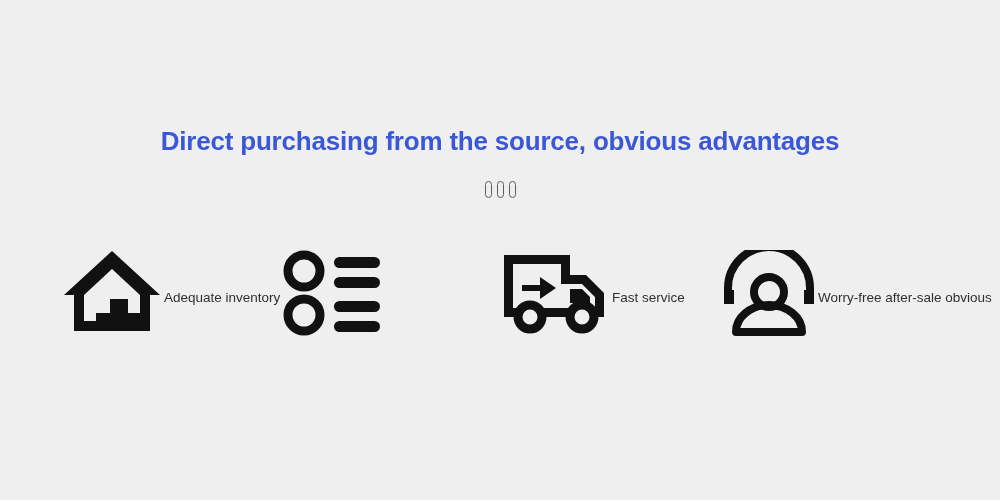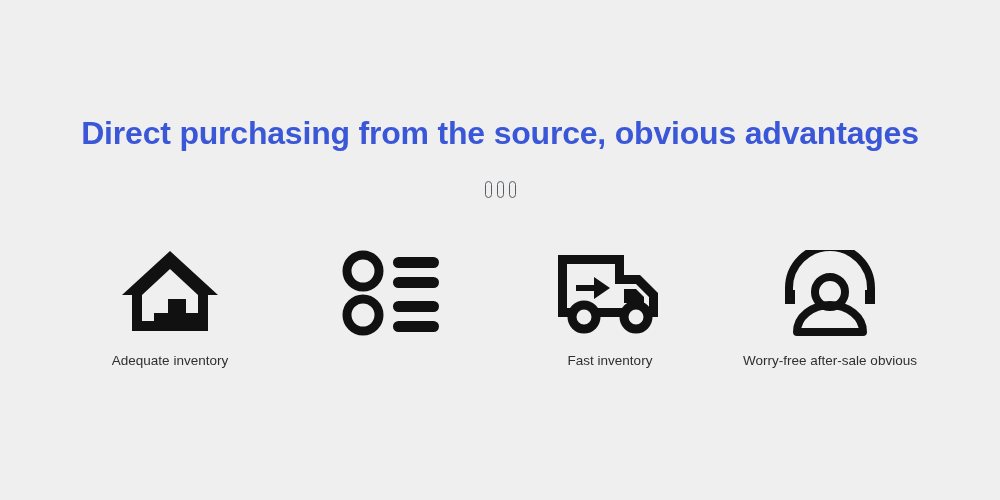--- a/index.html
+++ b/index.html
@@ -26,23 +26,23 @@
   
   .title-block {
     position: absolute;
     top: 108px;
     left: 0;
     width: 1000px;
     text-align: center;
   }
   .title {
     display: inline-block;
-    margin: 8px;
+    margin: 16px;
     font-family: "Liberation Sans", "DejaVu Sans", sans-serif;
-    font-size: 32px;
+    font-size: 26px;
     font-weight: bold;
     letter-spacing: -0.2px;
     color: #3a57d8;
     white-space: nowrap;
     line-height: 34px;
   }
 
   
   .deco {
     position: absolute;
@@ -69,21 +69,21 @@
     top: 243px;
     left: 60px;
     width: 880px;
     display: flex;
     align-items: flex-start;
     justify-content: space-between;
   }
   .feature {
     width: 220px;
     display: flex;
-    flex-direction: column;
+    flex-direction: row;
     align-items: center;
   }
   .feature-icon {
     height: 100px;
     display: flex;
     align-items: center;
     justify-content: center;
   }
   .feature-icon svg {
     display: block;
@@ -159,21 +159,21 @@
 
           <path d="M22 34 H40 V26 L56 37 L40 48 V40 H22 Z" fill="#111111"></path>
 
           <path d="M70 38 H82 L90 46 V52 H70 Z" fill="#111111"></path>
 
           <circle cx="30" cy="66" r="12" fill="#efefef" stroke="#111111" stroke-width="9"></circle>
 
           <circle cx="82" cy="66" r="12" fill="#efefef" stroke="#111111" stroke-width="9"></circle>
         </svg>
       </div>
-      <div class="feature-label">Fast inventory</div>
+      <div class="feature-label">Fast service</div>
     </div>
 
     <div class="feature">
       <div class="feature-icon">
         <svg width="98" height="86" viewBox="0 0 98 86" aria-hidden="true">
 
           <path d="M8 48 V38 A41 41 0 0 1 90 38 V48" fill="none" stroke="#111111" stroke-width="8" stroke-linecap="butt"></path>
 
           <path d="M4 40 H14 V54 H4 Z M9.5 45 H9.6 V49 H9.5 Z" fill="#111111" fill-rule="evenodd"></path>
 

